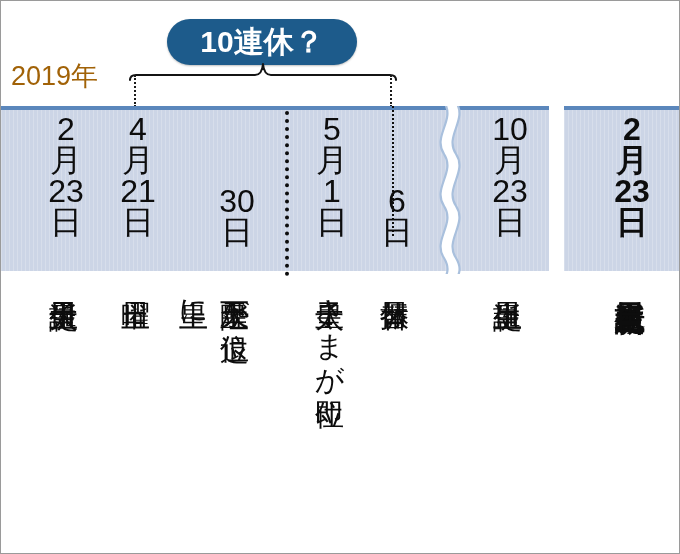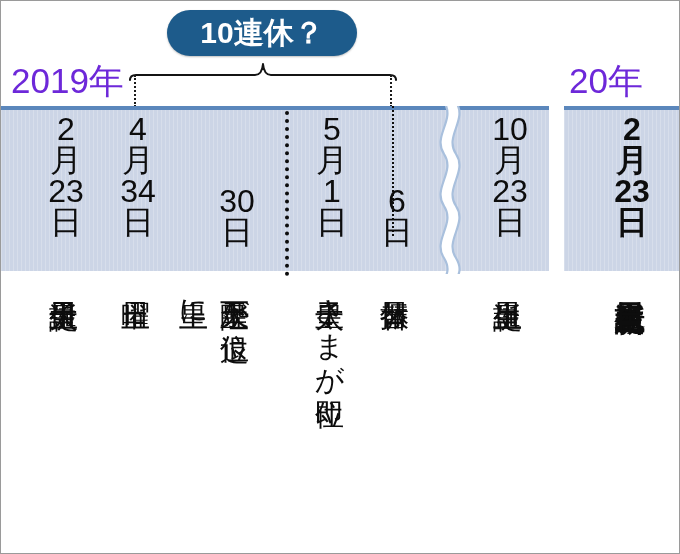--- a/index.html
+++ b/index.html
@@ -17,21 +17,21 @@
     background: #ffffff;
     border: 1px solid #9a9a9a;
     box-sizing: border-box;
     overflow: hidden;
   }
 
   
   .title-badge {
     position: absolute;
     left: 166px;
-    top: 9px;
+    top: 18px;
     width: 190px;
     height: 46px;
     background: #1d5b8b;
     border-radius: 23px;
     display: flex;
     align-items: center;
     justify-content: center;
     box-shadow: 0 1px 2px rgba(0,0,0,0.25);
   }
   .title-badge .label {
@@ -39,22 +39,22 @@
     font-size: 30px;
     font-weight: bold;
     letter-spacing: 0px;
     line-height: 1;
     white-space: nowrap;
   }
 
   
   .year-label {
     position: absolute;
-    font-size: 35px;
-    color: #6d28d9;
+    font-size: 27px;
+    color: #a16207;
     line-height: 1;
     white-space: nowrap;
     font-weight: 300;
   }
   .year-left  { left: 10px;  top: 62px; }
   .year-right { left: 568px; top: 62px; }
 
   
   .bracket {
     position: absolute;
@@ -146,21 +146,20 @@
 </head>
 <body>
 
 <div id="infographic">
 
   <div class="title-badge">
     <span class="label">10連休？</span>
   </div>
 
   <div class="year-label year-left">2019年</div>
-  <div class="year-label year-right">20年</div>
 
   <svg class="bracket" viewBox="0 0 268 24" preserveAspectRatio="none">
     <path d="M 1,22 L 1,23 Q 1,18 7,18 L 126,18 Q 133,18 134,7 Q 135,18 142,18 L 261,18 Q 267,18 267,23 L 267,22" fill="none" stroke="#141414" stroke-width="2" stroke-linecap="round" stroke-linejoin="round"></path>
   </svg>
   <div class="bracket-tick-left"></div>
   <div class="bracket-tick-right"></div>
 
   <div class="band band-main"></div>
   <div class="band band-right"></div>
 
@@ -177,21 +176,21 @@
     <span>2</span>
     <span>月</span>
     <span>23</span>
     <span>日</span>
   </div>
   <div class="vcaption" style="left:48px; top:278px;">皇太子誕生日</div>
 
   <div class="date-col" style="left:112px; top:113px; width:50px;">
     <span>4</span>
     <span>月</span>
-    <span>34</span>
+    <span>21</span>
     <span>日</span>
   </div>
   <div class="vcaption" style="left:120px; top:278px;">土曜日</div>
 
   <div class="date-col" style="left:211px; top:185px; width:50px;text-align:center;">
     <span>30</span>
     <span>日</span>
   </div>
   <div class="vcaption" style="left:219px; top:278px;">天皇陛下が退位、</div>
   <div class="vcaption" style="left:178px; top:278px;">上皇に</div>

